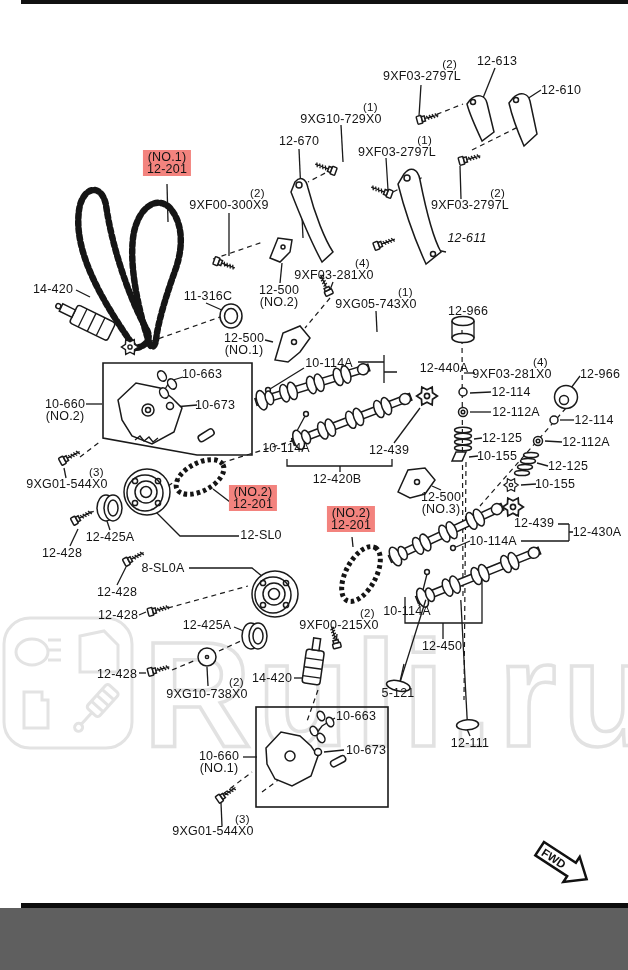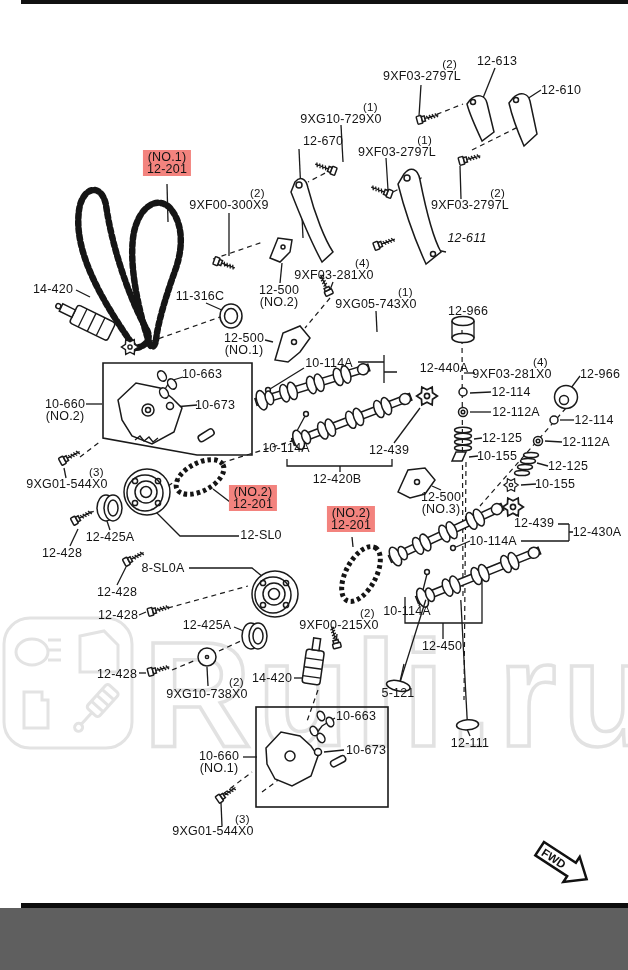--- a/index.html
+++ b/index.html
@@ -415,21 +415,21 @@
       <div class="plabel" style="left: 497px; top: 55px;">
         <div>12-613</div>
       </div>
       <div class="plabel" style="left: 561px; top: 84px;">
         <div>12-610</div>
       </div>
       <div class="plabel" style="left: 341px; top: 101px;">
         <div class="qty">(1)</div>
         <div>9XG10-729X0</div>
       </div>
-      <div class="plabel" style="left: 299px; top: 135px; margin-left: 24px;">
+      <div class="plabel" style="left: 299px; top: 135px;">
         <div>12-670</div>
       </div>
       <div class="plabel" style="left: 397px; top: 134px;">
         <div class="qty">(1)</div>
         <div>9XF03-2797L</div>
       </div>
       <div class="plabel" style="left: 229px; top: 187px;">
         <div class="qty">(2)</div>
         <div>9XF00-300X9</div>
       </div>
@@ -440,21 +440,21 @@
       <div class="plabel" style="left: 334px; top: 257px;">
         <div class="qty">(4)</div>
         <div>9XF03-281X0</div>
       </div>
       <div class="plabel" style="left: 467px; top: 232px; font-style: italic;">
         <div>12-611</div>
       </div>
       <div class="plabel" style="left: 53px; top: 283px;">
         <div>14-420</div>
       </div>
-      <div class="plabel" style="left: 200px; top: 290px;">
+      <div class="plabel" style="left: 208px; top: 290px;">
         <div>11-316C</div>
       </div>
       <div class="plabel" style="left: 279px; top: 284px;">
         <div>12-500</div>
         <div>(NO.2)</div>
       </div>
       <div class="plabel" style="left: 376px; top: 286px;">
         <div class="qty">(1)</div>
         <div>9XG05-743X0</div>
       </div>

